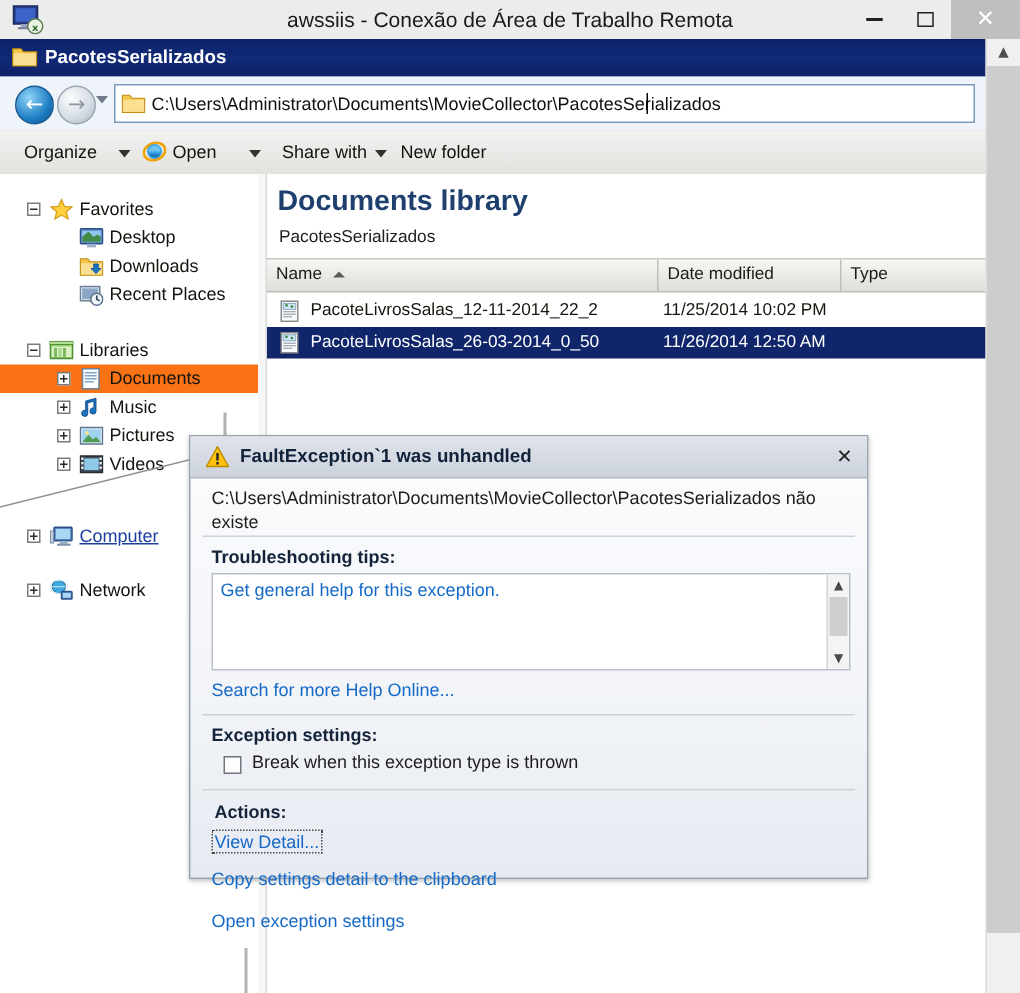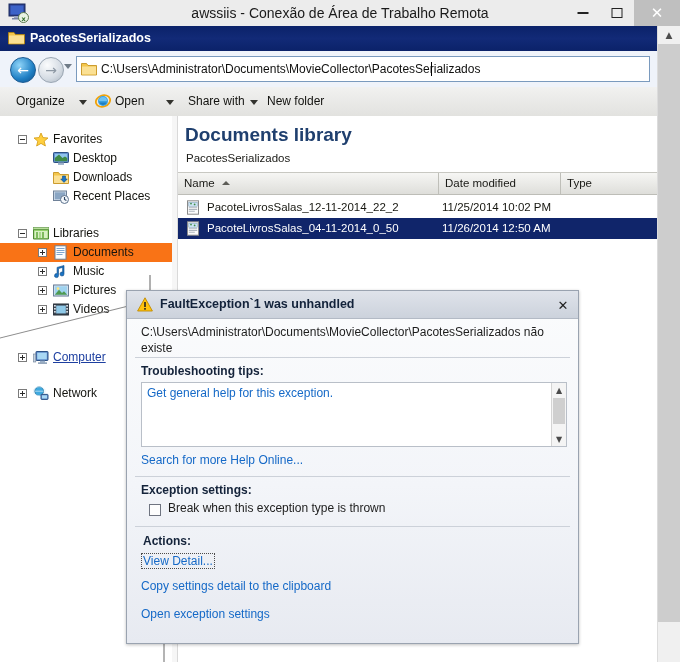--- a/index.html
+++ b/index.html
@@ -124,21 +124,21 @@
   #rdp-scroll{position:absolute;right:0;top:26px;width:22px;height:636px;background:#f0f0f0;border-left:1px solid #dcdcdc;}
   #rdp-scroll-up{position:absolute;left:0;top:0;width:22px;height:18px;background:#f0f0f0;}
   #rdp-scroll-up .chev{position:absolute;left:50%;top:50%;transform:translate(-50%,-50%);font-size:9px;color:#4d4d4d;font-family:"DejaVu Sans",sans-serif;}
   #rdp-scroll-thumb{position:absolute;left:0;top:18px;width:22px;height:578px;background:#cdcdcd;}
 
   
   .artifact{position:absolute;background:#8e8e8e;}
 
   
   #exdlg{
-    position:absolute;left:126px;top:290px;width:453px;height:354px;
+    position:absolute;left:126px;top:290px;width:453px;height:296px;
     background:linear-gradient(to bottom,#fbfcfd 0%,#f3f5f9 55%,#e7eaf1 100%);
     border:1px solid #9aa3b0;
     box-shadow:0 1px 3px rgba(0,0,0,.25);
     box-sizing:border-box;
   }
   #exdlg-title{
     position:absolute;left:0;top:0;right:0;height:27px;
     background:linear-gradient(to bottom,#dfe3ea,#ccd2dc);
     border-bottom:1px solid #b3bac5;
   }
@@ -409,21 +409,21 @@
         <div class="filerow sel" style="top:102px">
           <svg class="fileicon" viewBox="0 0 15 15">
             <rect x="1.5" y="0.8" width="11" height="13.4" fill="#fbfbfb" stroke="#8a8a8a"></rect>
             <rect x="2.8" y="2.2" width="8.4" height="4" fill="#cfe6f5" stroke="#6f93ad" stroke-width="0.5"></rect>
             <circle cx="5" cy="3.6" r="0.9" fill="#3f8a46"></circle>
             <circle cx="8.6" cy="4.4" r="0.9" fill="#3f8a46"></circle>
             <rect x="2.8" y="7.4" width="8.4" height="0.8" fill="#9aa4ae"></rect>
             <rect x="2.8" y="9.1" width="8.4" height="0.8" fill="#9aa4ae"></rect>
             <rect x="2.8" y="10.8" width="6" height="0.8" fill="#9aa4ae"></rect>
           </svg>
-          <span class="filename">PacoteLivrosSalas_04-11-2014_0_50</span>
+          <span class="filename">PacoteLivrosSalas_26-03-2014_0_50</span>
           <span class="filedate" style="left:264px">11/26/2014 12:50 AM</span>
           <span class="filetype" style="left:386px">XML Document</span>
         </div>
       </div>
 
     </div>
   </div>
 
   <div id="rdp-scroll">
     <div id="rdp-scroll-up">

